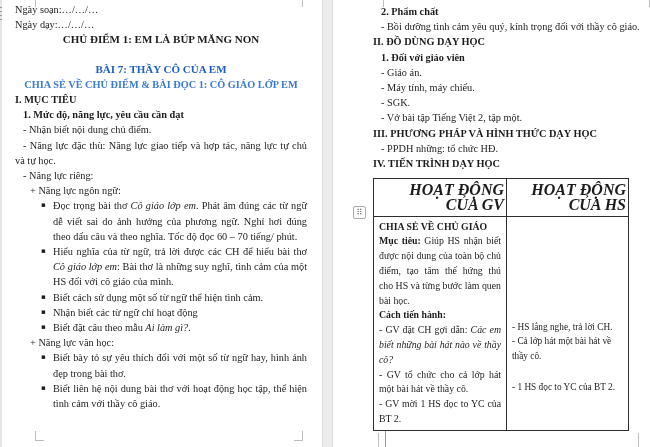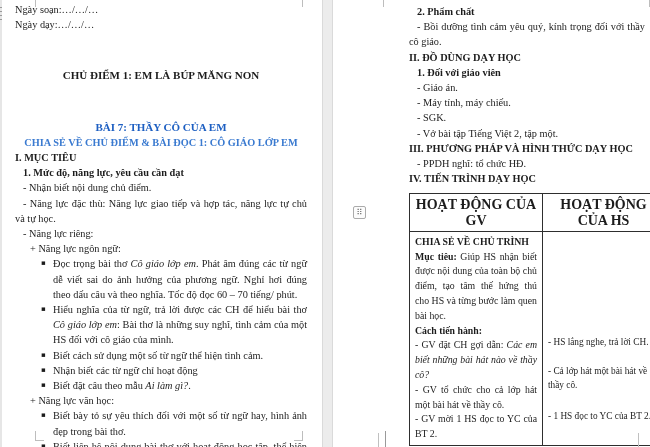--- a/index.html
+++ b/index.html
@@ -4,44 +4,44 @@
 <style>
   html,body{margin:0;padding:0;background:#ffffff;}
   .stage{position:relative;width:650px;height:447px;background:#ffffff;overflow:hidden;
          font-family:"Liberation Serif",serif;color:#1c1c1c;}
   .left-strip{position:absolute;left:0;top:0;width:2px;height:447px;background:#e6e6e6;}
   .gutter{position:absolute;left:322px;top:0;width:11px;height:447px;background:#ececec;
           border-left:1px solid #dadada;border-right:1px solid #dadada;box-sizing:border-box;}
   .page{position:absolute;top:0;background:#fff;box-sizing:border-box;
         font-size:10.3px;line-height:15.2px;}
   .page-left{left:2px;width:320px;height:447px;padding:2px 15px 15px 13px;}
-  .page-right{left:333px;width:317px;height:447px;padding:4px 5px 0 76px;}
+  .page-right{left:333px;width:317px;height:447px;padding:4px 5px 0 40px;}
   p{margin:0;}
   .center{text-align:center;}
   .b{font-weight:bold;}
   .it{font-style:italic;}
   .blue1{color:#1d5fc2;}
   .blue2{color:#3a7ad0;font-family:Liberation Serif, serif;}
-  .sz11{font-size:11px;margin-top:36px;}
+  .sz11{font-size:11px;}
   .gap-below{margin-bottom:14px;}
   .jst{text-align:justify;}
   .ind1{text-indent:8px;}
   .ind2{text-indent:15px;}
   .bullet{position:relative;padding-left:38px;text-align:justify;}
   .bullet .bm{position:absolute;left:26px;top:0;font-size:7px;
               font-family:"DejaVu Sans",sans-serif;color:#1c1c1c;}
   
   .gv-hs-table{width:256px;margin-top:7px;border-collapse:collapse;table-layout:fixed;}
   .gv-hs-table th,.gv-hs-table td{border:1px solid #2e2e2e;vertical-align:top;padding:3px 5px;}
-  .gv-hs-table th{height:15px;font-size:14px;font-weight:bold;text-align:center;padding:3px 2px;}
+  .gv-hs-table th{height:15px;font-size:16px;font-weight:bold;text-align:right;padding:3px 2px;font-style:italic;}
   .col-gv{width:128px;}
   .cell{font-size:9.8px;line-height:14.8px;}
   .cell-hs{font-size:9.3px;line-height:14.8px;}
   .hs-r1{margin-top:100px;}
-  .hs-r2{margin-top:14px;}
+  .hs-r2{}
   .hs-r3{margin-top:16px;}
   
   .cm{position:absolute;width:8px;height:9px;border:0 solid #bdbdbd;}
   .cm-tl{border-left-width:1px;border-top-width:1px;}
   .cm-tr{border-right-width:1px;border-top-width:1px;}
   .cm-bl{border-left-width:1px;border-bottom-width:1px;}
   .cm-br{border-right-width:1px;border-bottom-width:1px;}
   .stub{position:absolute;width:1px;height:14px;background:#c0c0c0;}
   
   .tbl-handle{position:absolute;left:353px;top:206px;width:13px;height:13px;
@@ -111,32 +111,32 @@
   <div class="page page-right">
     <p class="b ind1">2. Phẩm chất</p>
     <p class="ind1 jst">- Bồi dưỡng tình cảm yêu quý, kính trọng đối với thầy cô giáo.</p>
     <p class="b">II. ĐỒ DÙNG DẠY HỌC</p>
     <p class="b ind1">1. Đối với giáo viên</p>
     <p class="ind1">- Giáo án.</p>
     <p class="ind1">- Máy tính, máy chiếu.</p>
     <p class="ind1">- SGK.</p>
     <p class="ind1">- Vở bài tập Tiếng Việt 2, tập một.</p>
     <p class="b">III. PHƯƠNG PHÁP VÀ HÌNH THỨC DẠY HỌC</p>
-    <p class="ind1">- PPDH nghĩ: tổ chức HĐ.</p>
+    <p class="ind1">- PPDH những: tổ chức HĐ.</p>
     <p class="b">IV. TIẾN TRÌNH DẠY HỌC</p>
 
     <table class="gv-hs-table">
       <tbody>
           <tr>
         <th class="col-gv">HOẠT ĐỘNG CỦA GV</th>
         <th>HOẠT ĐỘNG CỦA HS</th>
       </tr>
       <tr>
         <td class="cell jst">
-          <p class="b">CHIA SẺ VỀ CHỦ TRÌNH</p>
+          <p class="b">CHIA SẺ VỀ CHỦ GIÁO</p>
           <p><span class="b">Mục tiêu:</span><span> Giúp HS nhận biết được nội dung của toàn bộ chủ điểm, tạo tâm thế hứng thú cho HS và từng bước làm quen bài học.</span></p>
           <p class="b">Cách tiến hành:</p>
           <p><span>- GV đặt CH gợi dẫn: </span><span class="it">Các em biết những bài hát nào về thầy cô?</span></p>
           <p>- GV tổ chức cho cả lớp hát một bài hát về thầy cô.</p>
           <p>- GV mời 1 HS đọc to YC của BT 2.</p>
         </td>
         <td class="cell-hs">
           <p class="hs-r1">- HS lắng nghe, trả lời CH.</p>
           <p class="hs-r2">- Cả lớp hát một bài hát về thầy cô.</p>
           <p class="hs-r3">- 1 HS đọc to YC của BT 2.</p>

